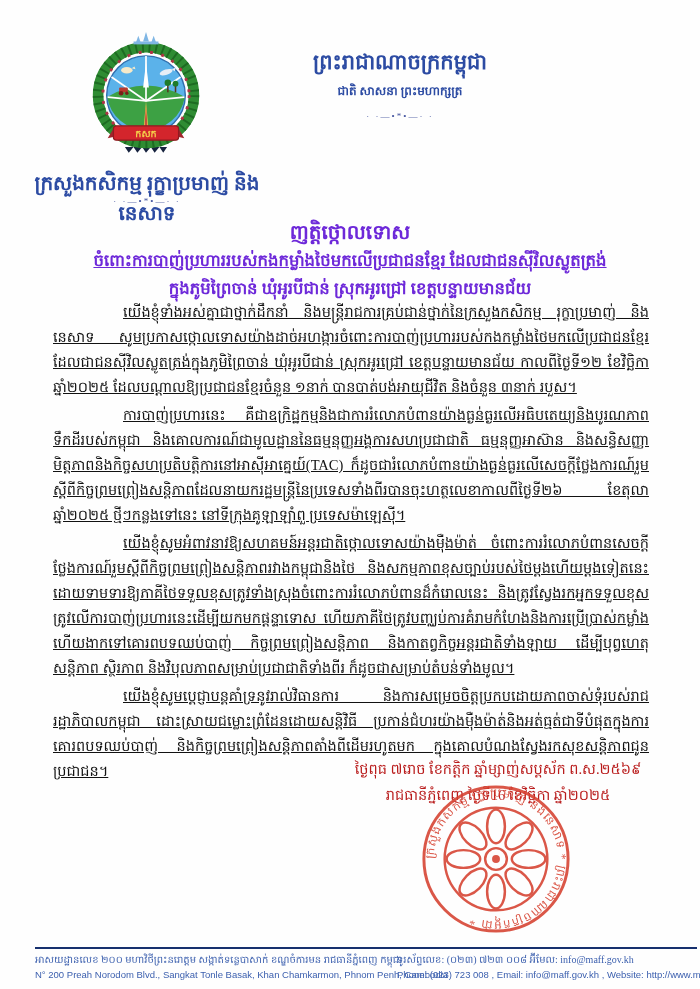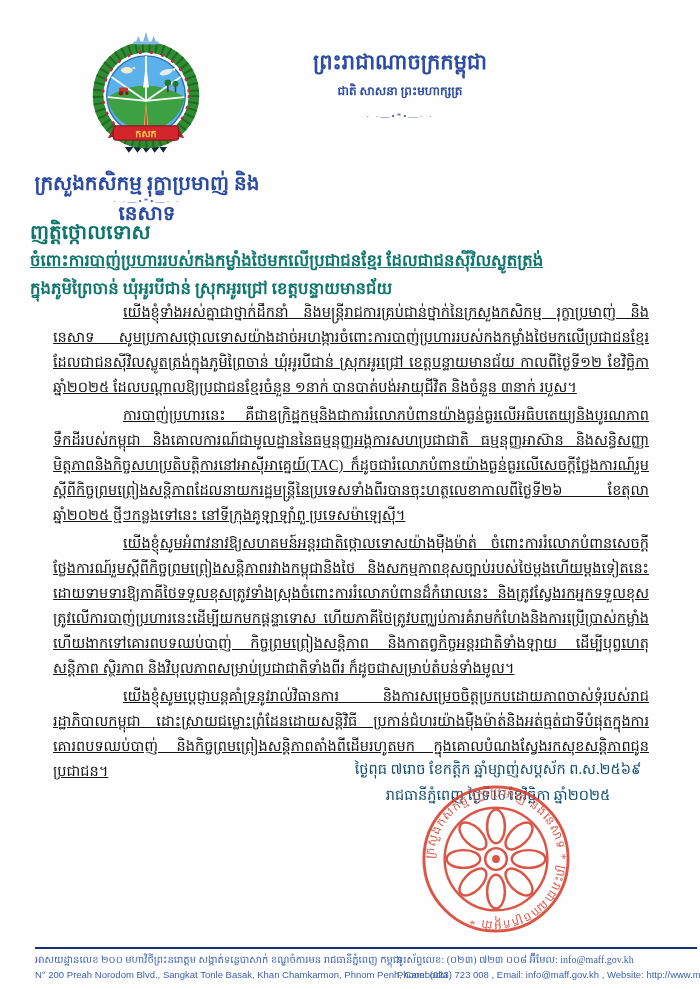--- a/index.html
+++ b/index.html
@@ -48,23 +48,23 @@
     margin-top: 13px;
   }
   .kingdom-line1 { font-size: 21px; font-weight: bold; line-height: 30px; }
   .kingdom-line2 { font-size: 12px; font-weight: bold; line-height: 28px; }
   .kingdom-block .ornament { margin-top: 6px; }
 
   
   .doc-title {
     position: absolute;
     left: 30px; top: 217px; width: 640px;
-    text-align: left;
+    text-align: center;
     font-weight: bold;
-    color: #0f766e;
+    color: #6d28d9;
   }
   .doc-title .t1 { font-size: 20px; line-height: 30px; }
   .doc-title .t2 { font-size: 16.5px; line-height: 28px; text-decoration: underline; }
   .doc-title .t3 { font-size: 16.5px; line-height: 28px; }
 
   
   .doc-body {
     position: absolute;
     left: 53px; top: 300px; width: 596px;
     font-size: 14.5px;
@@ -74,21 +74,21 @@
   }
   .doc-body p { text-indent: 70px; margin: 0 0 3px 0; text-decoration: underline; }
 
   
   .sig-block {
     position: absolute;
     left: 300px; top: 756px; width: 396px;
     text-align: center;
     font-size: 14.5px;
     line-height: 26px;
-    color: #0c4a6e;
+    color: #b91c1c;
   }
 
   
   .stamp {
     position: absolute;
     left: 417px; top: 780px;
     width: 158px; height: 158px;
     opacity: 0.88;
     pointer-events: none;
   }

